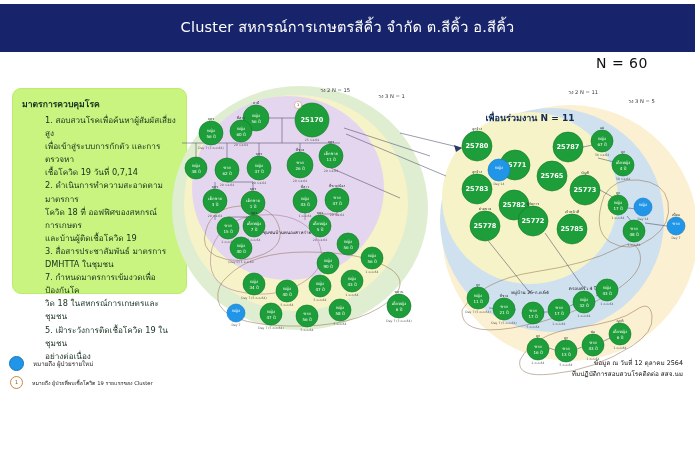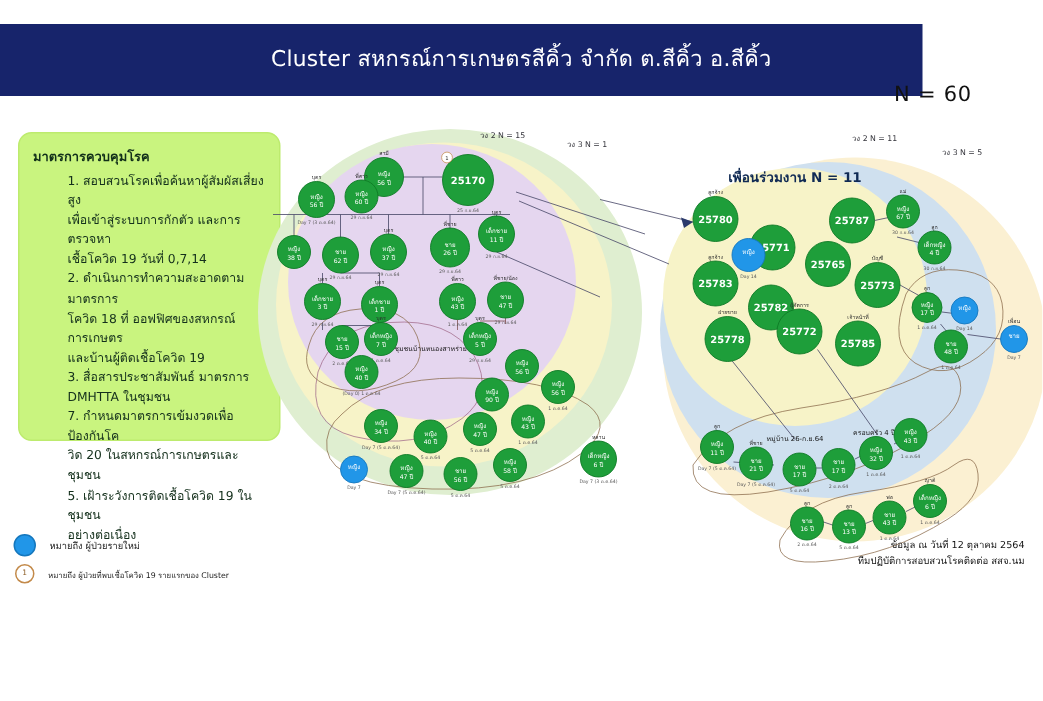--- a/index.html
+++ b/index.html
@@ -6,21 +6,21 @@
   body{
     width:695px;height:467px;
     background:#ffffff;
     font-family:"DejaVu Sans","Liberation Sans",sans-serif;
     overflow:hidden;position:relative;
   }
   #stage{position:absolute;inset:0;width:695px;height:467px;overflow:hidden;}
 
   
   .header{
-    position:absolute;left:0;top:16px;width:615px;height:48px;
+    position:absolute;left:0;top:4px;width:695px;height:48px;
     background:#17246b;
   }
   .header-title{
     position:absolute;left:0;top:11px;width:695px;
     text-align:center;color:#ffffff;
     font-size:14.5px;letter-spacing:.2px;white-space:nowrap;
   }
   .ncount{
     position:absolute;left:596px;top:55px;
     font-size:14px;color:#111;letter-spacing:.5px;
@@ -92,21 +92,21 @@
     <div id="panel-lines">
         <div class="panel-line">1. สอบสวนโรคเพื่อค้นหาผู้สัมผัสเสี่ยงสูง</div>
         <div class="panel-line">เพื่อเข้าสู่ระบบการกักตัว  และการตรวจหา</div>
         <div class="panel-line">เชื้อโควิด 19 วันที่ 0,7,14</div>
         <div class="panel-line">2. ดำเนินการทำความสะอาดตามมาตรการ</div>
         <div class="panel-line">โควิด 18 ที่ ออฟฟิศของสหกรณ์การเกษตร</div>
         <div class="panel-line">และบ้านผู้ติดเชื้อโควิด 19</div>
         <div class="panel-line">3. สื่อสารประชาสัมพันธ์ มาตรการ</div>
         <div class="panel-line">DMHTTA ในชุมชน</div>
         <div class="panel-line">7. กำหนดมาตรการเข้มงวดเพื่อป้องกันโค</div>
-        <div class="panel-line">วิด 20  ในสหกรณ์การเกษตรและชุมชน</div>
+        <div class="panel-line">วิด 18  ในสหกรณ์การเกษตรและชุมชน</div>
         <div class="panel-line">5. เฝ้าระวังการติดเชื้อโควิด 19 ในชุมชน</div>
         <div class="panel-line">อย่างต่อเนื่อง</div>
       </div>
   </div>
 
   <svg class="diagram" viewBox="0 0 695 330">
 
     <ellipse cx="300" cy="160" rx="128" ry="122" fill="#dfeed0"></ellipse>
     <ellipse cx="296" cy="155" rx="112" ry="108" fill="#f7f3c8"></ellipse>
     <ellipse cx="288" cy="140" rx="96" ry="92" fill="#e5d6ef"></ellipse>

